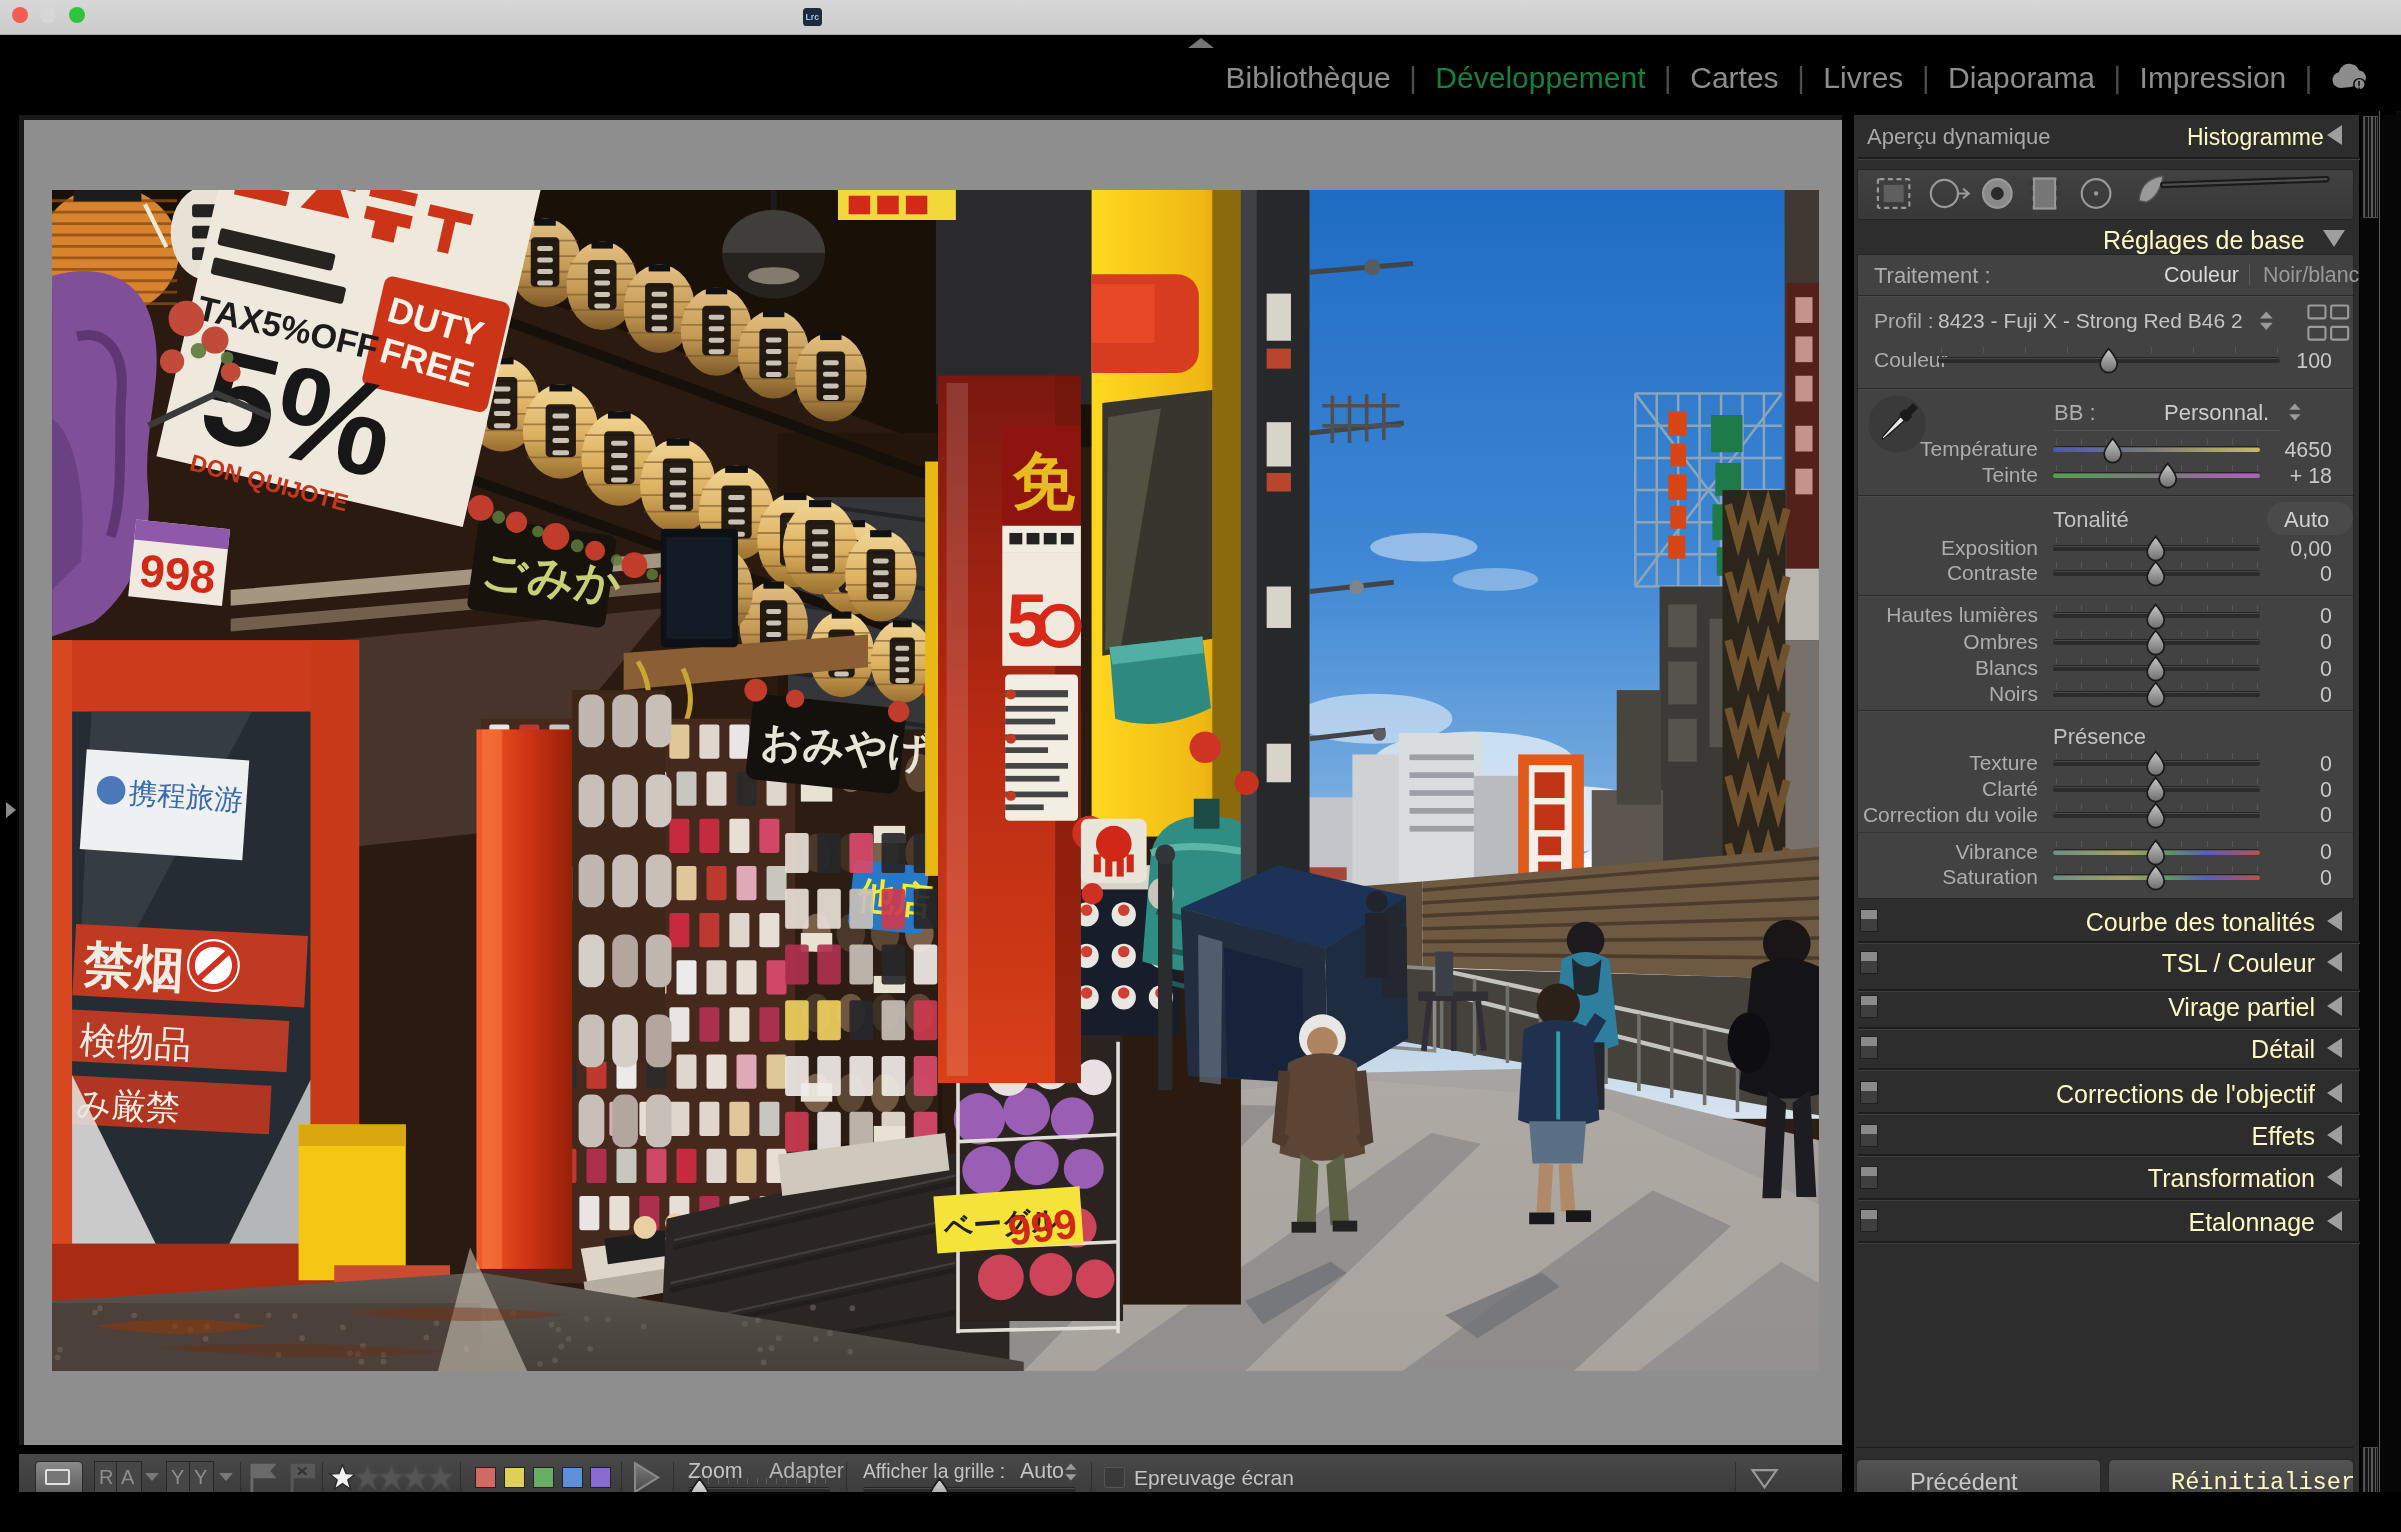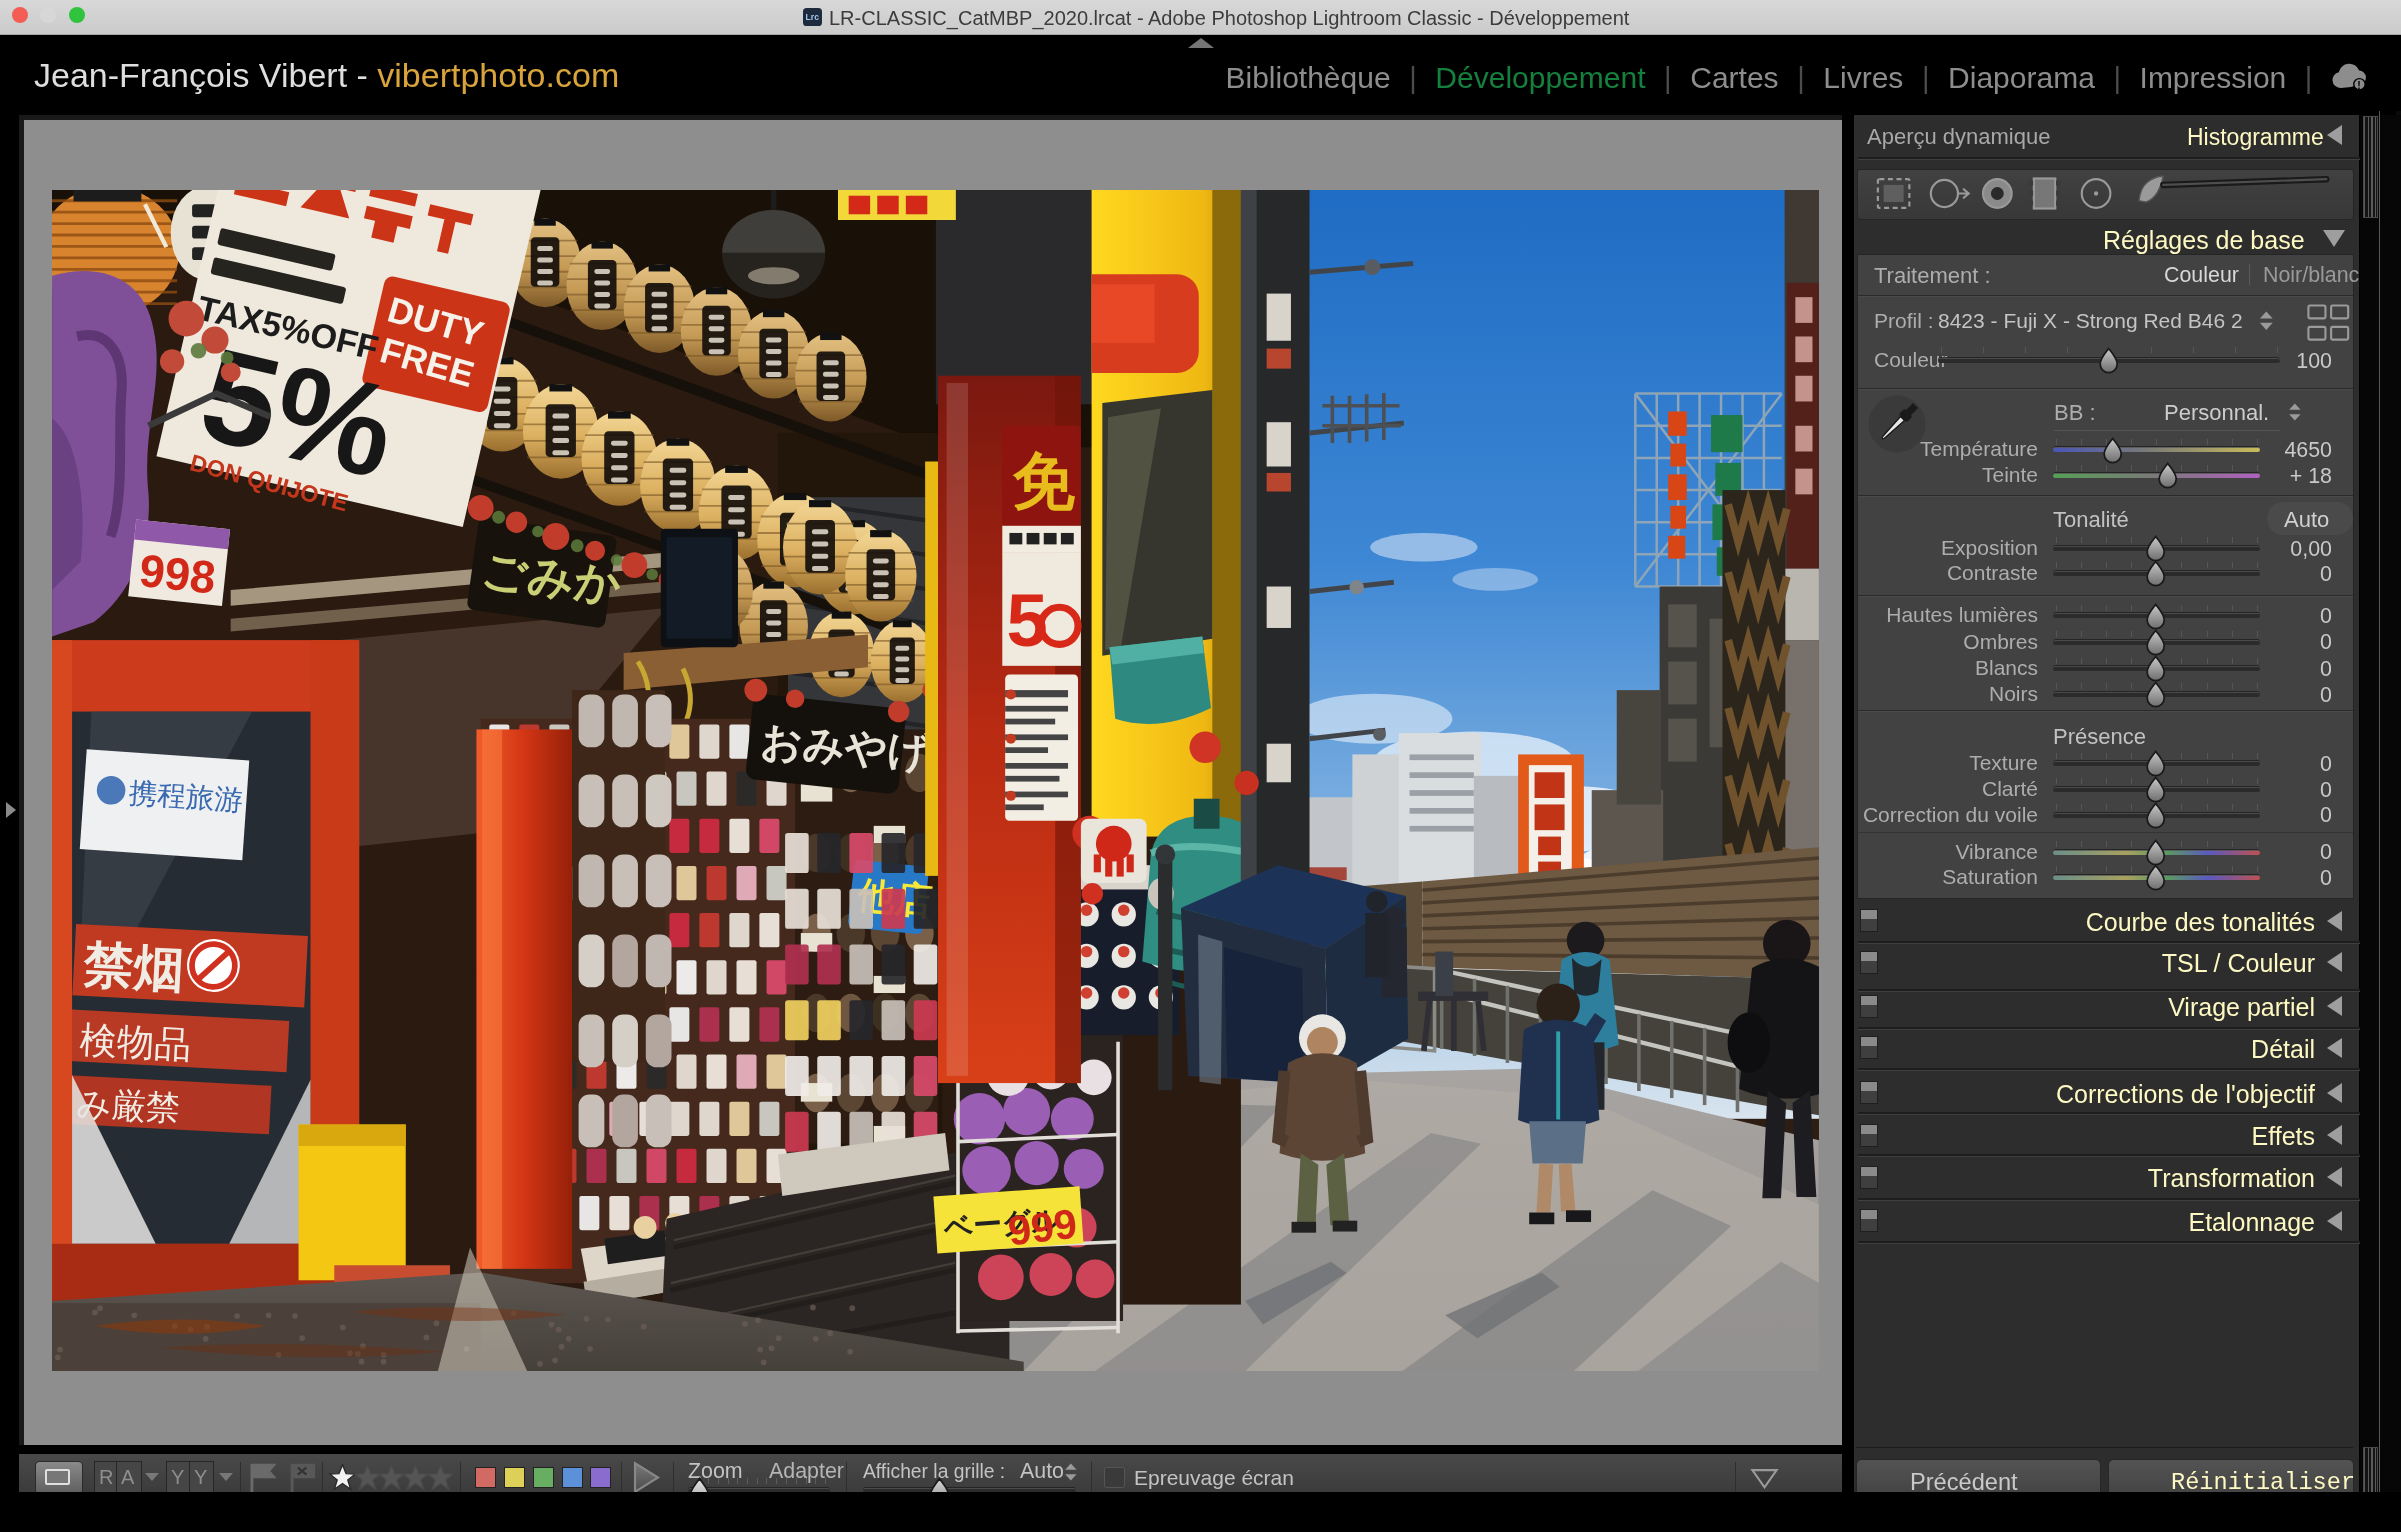--- a/index.html
+++ b/index.html
@@ -43,24 +43,22 @@
 </style>
 </head>
 <body>
 <div id="app">
 
   <div id="titlebar" class="abs"></div>
   <div class="tl" style="left:12px;background:#f35d54;"></div>
   <div class="tl" style="left:40px;background:#d8d7d7;"></div>
   <div class="tl" style="left:69px;background:#2fc33e;"></div>
   <div id="lrcicon">Lrc</div>
-  <div id="titletext">LR-CLASSIC_CatMBP_2020.lrcat - Adobe Photoshop Lightroom Classic - Développement</div>
 
   <div id="header" class="abs"></div>
-  <div id="identity">Jean-François Vibert - <span class="orange">vibertphoto.com</span></div>
   <div id="nav">Bibliothèque<span class="sep">|</span><span class="active">Développement</span><span class="sep">|</span>Cartes<span class="sep">|</span>Livres<span class="sep">|</span>Diaporama<span class="sep">|</span>Impression<span class="sep">|</span><svg width="37" height="29" viewBox="0 0 52 40" style="vertical-align:-2.9px;font-size:42px">
         <path d="M13 36 a11 11 0 0 1 -2 -21.8 a15 15 0 0 1 28.6 -2.8 a10 10 0 0 1 1.4 19.8 q-14 5 -28 4.8 Z" fill="#8d8d8d"></path>
         <circle cx="40" cy="31" r="8" fill="#8d8d8d" stroke="#000" stroke-width="2"></circle>
         <text x="37" y="37" font-size="15" font-weight="bold" fill="#000">!</text>
       </svg></div>
 
   <div class="abs" style="left:1188px;top:38px;width:0;height:0;border-left:13px solid transparent;border-right:13px solid transparent;border-bottom:10.7px solid #757575;"></div>
   <div class="abs" style="left:1186px;top:1522px;width:0;height:0;border-left:14.3px solid transparent;border-right:14.3px solid transparent;border-bottom:11.4px solid #888;"></div>
   <div class="abs" style="left:5.7px;top:802px;width:0;height:0;border-top:8.6px solid transparent;border-bottom:8.6px solid transparent;border-left:10px solid #8a8a8a;"></div>
   <div class="abs" style="left:2387px;top:802px;width:0;height:0;border-top:8.6px solid transparent;border-bottom:8.6px solid transparent;border-left:10px solid #9a9a9a;"></div>

